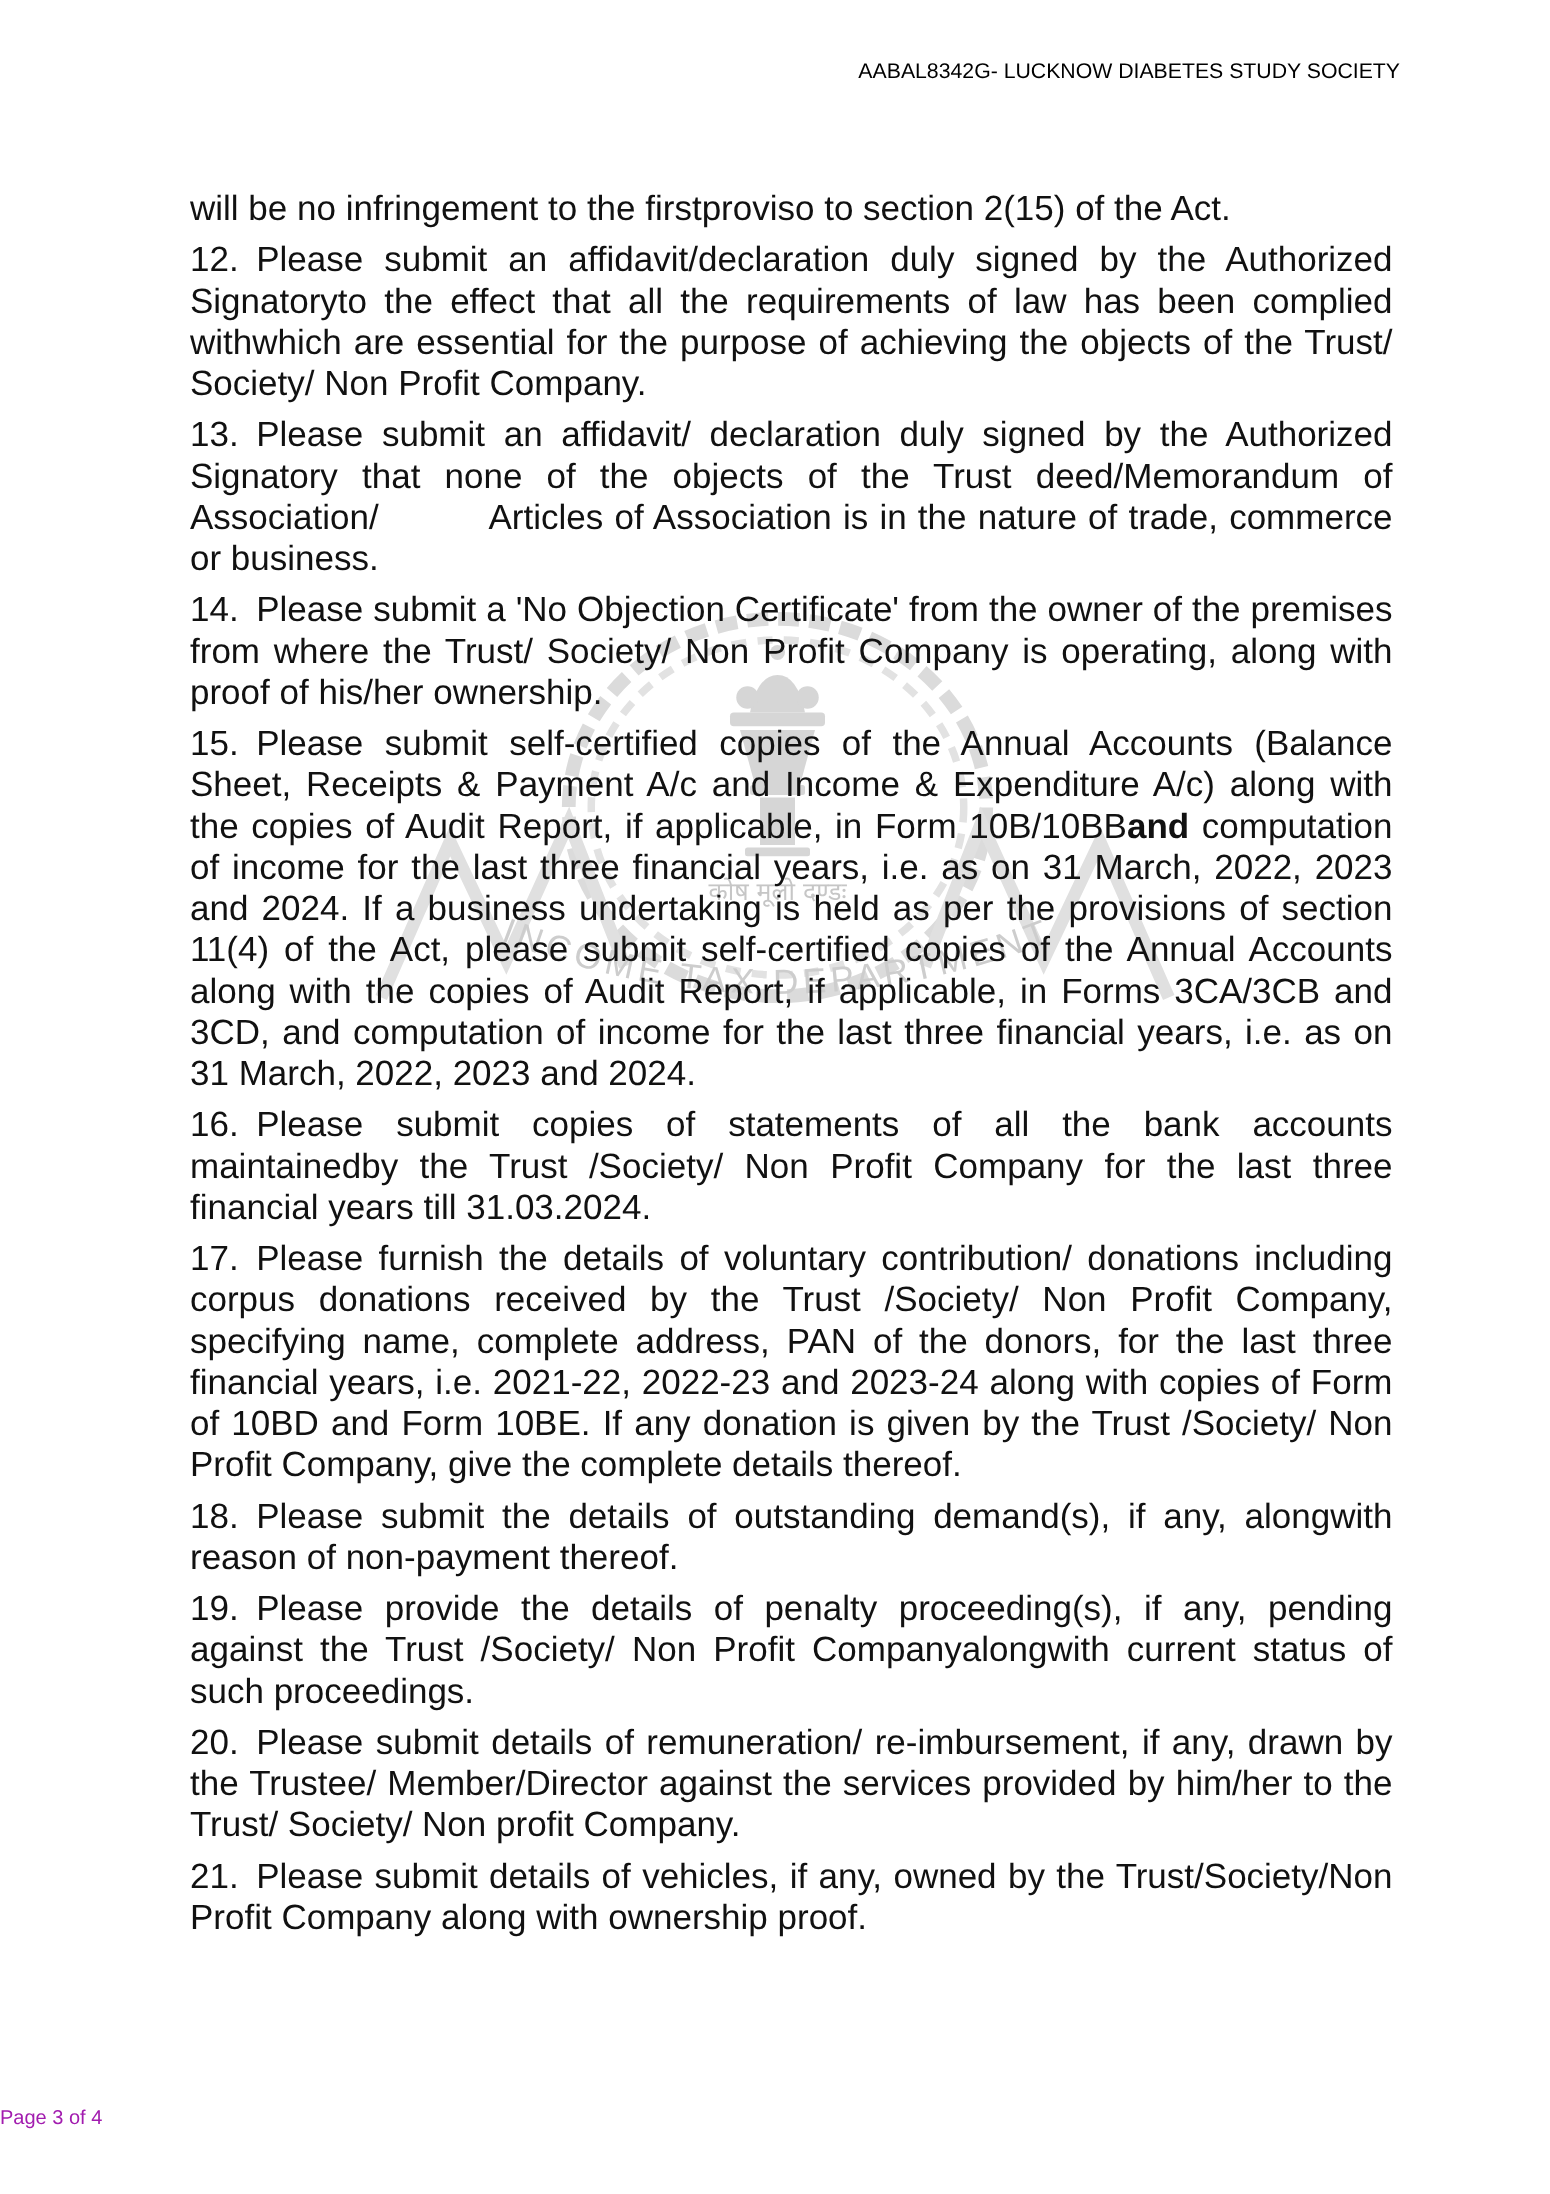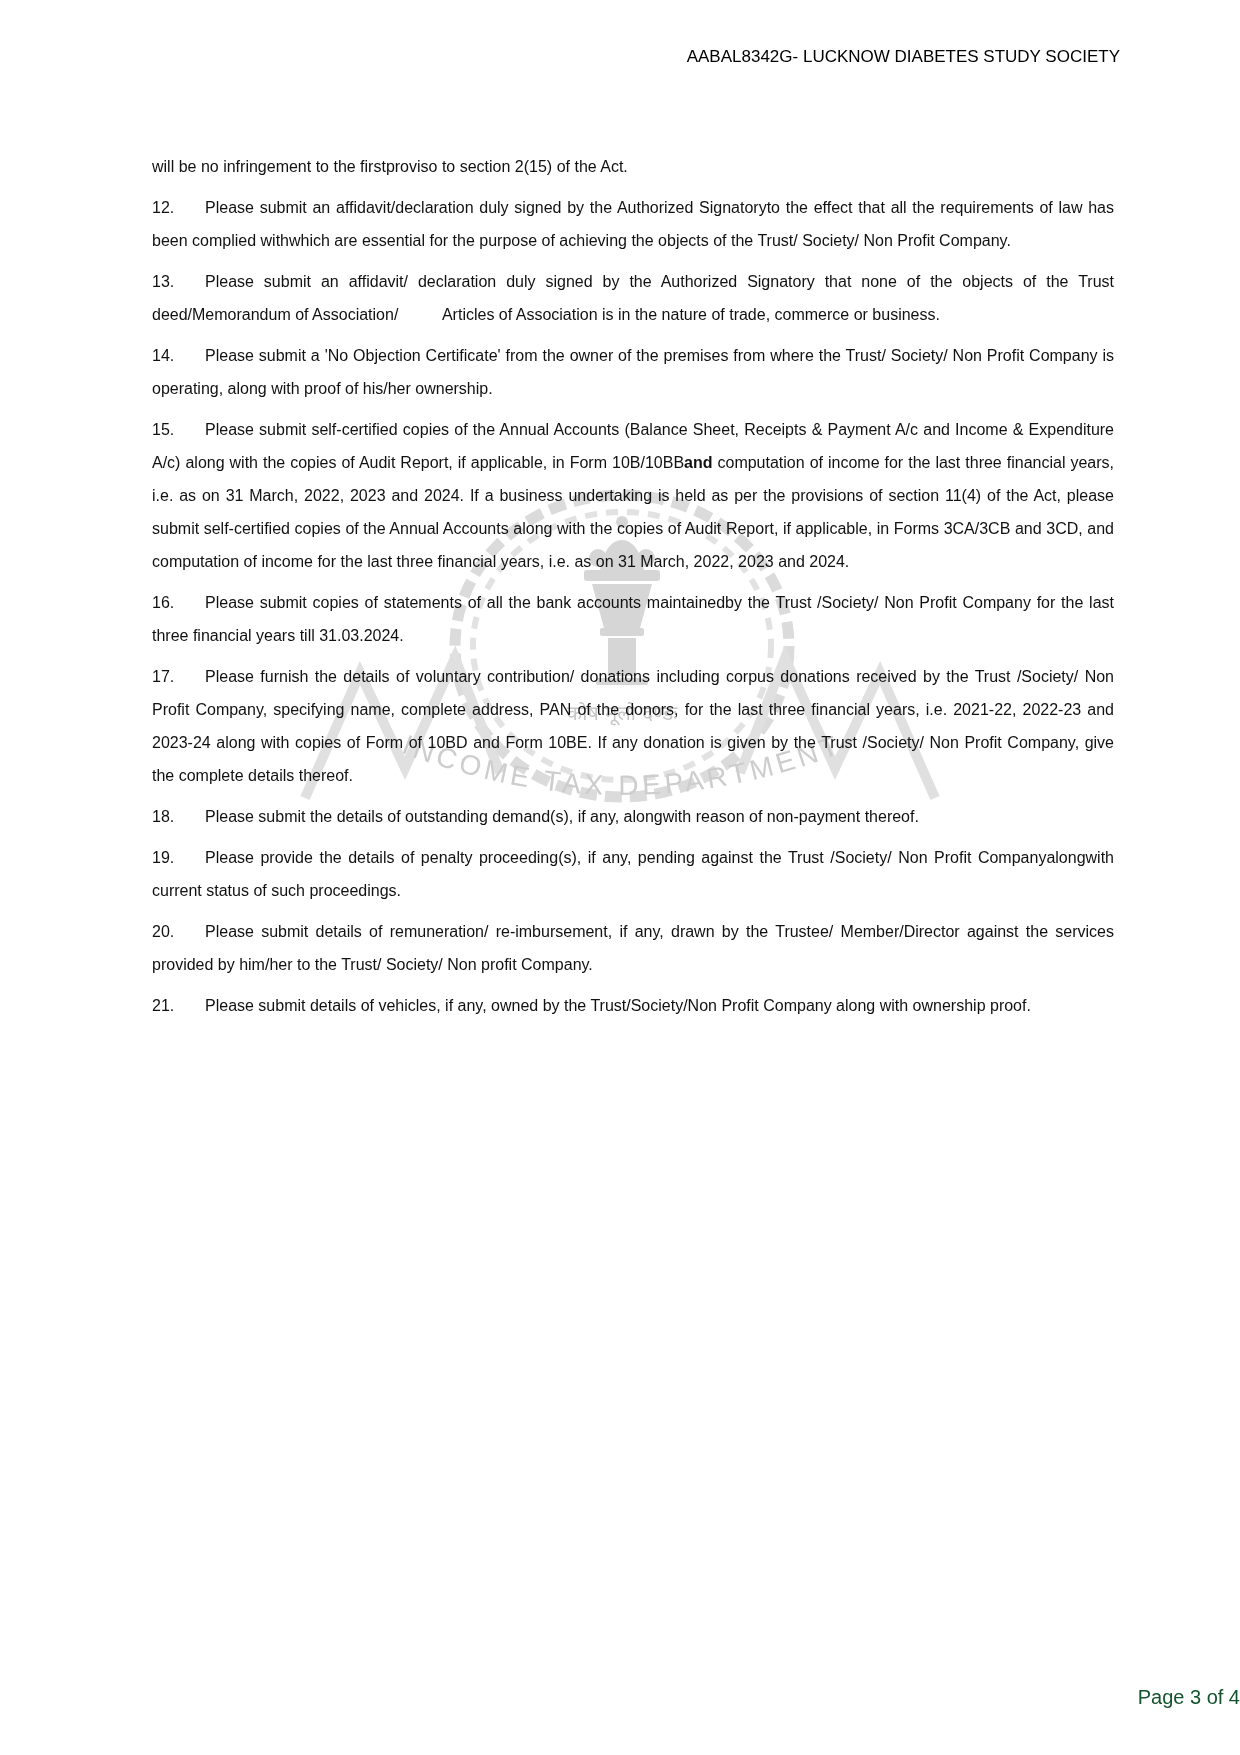--- a/index.html
+++ b/index.html
@@ -30,37 +30,37 @@
     top: 478px;
     width: 660px;
     height: 345px;
     z-index: 0;
   }
   .content {
     position: absolute;
     left: 152px;
     top: 150px;
     width: 962px;
-    font-size: 16px;
+    font-size: 28px;
     line-height: 33px;
     text-align: justify;
     z-index: 1;
   }
   .para { margin: 0 0 8px 0; }
   .pnum { display: inline-block; width: 53px; }
   .seg-italic { }
   .seg-bold { font-weight: bold; }
   .footer {
     position: absolute;
     left: 0;
     right: 0;
     top: 1686px;
-    text-align: right;
-    font-size: 20px;
-    color: #14532d;
+    text-align: left;
+    font-size: 16px;
+    color: #a21caf;
     z-index: 1;
   }
   .wm-arc-text {
     font-family: "Liberation Sans", "DejaVu Sans", sans-serif;
     font-size: 28px;
     letter-spacing: 4px;
     fill: #cdcdcd;
   }
   .wm-motto {
     font-family: "DejaVu Sans", "Liberation Sans", sans-serif;

